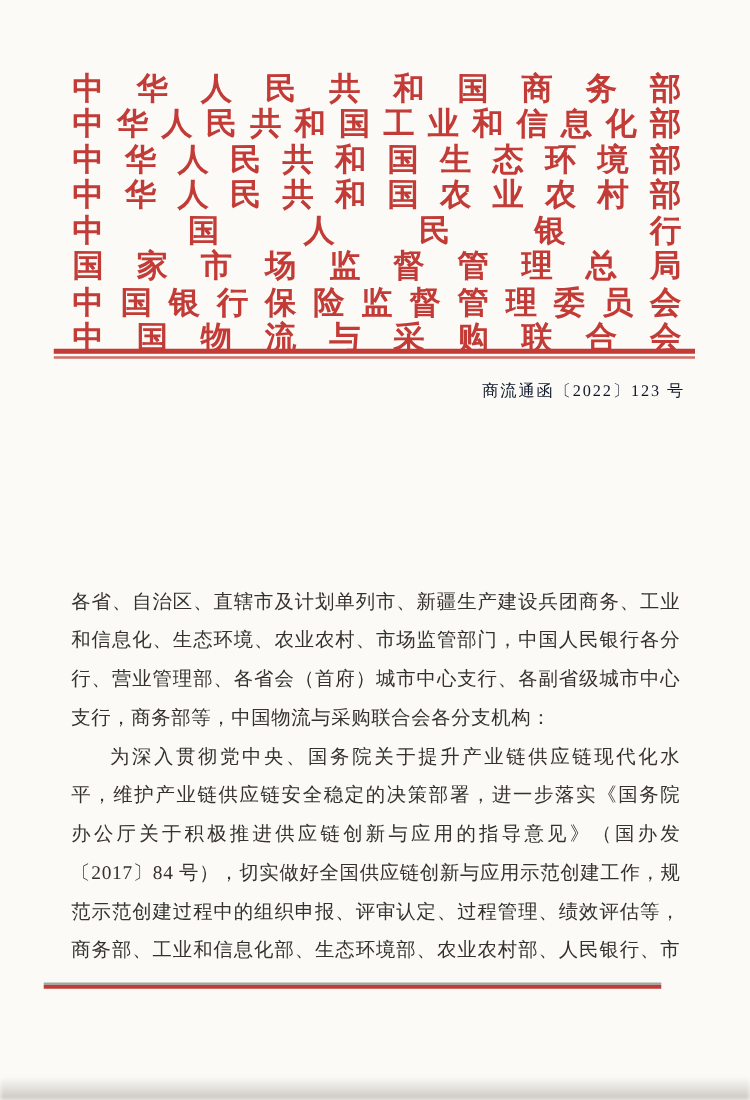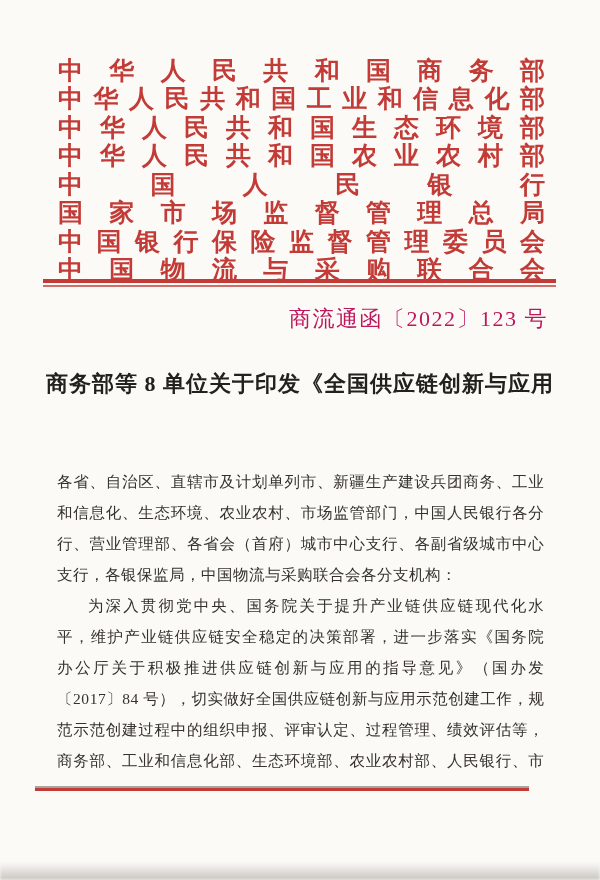--- a/index.html
+++ b/index.html
@@ -27,21 +27,21 @@
   .dist { display:flex; justify-content:space-between; align-items:center; }
 
   
   .rule-top { position:absolute; left:43px; top:279px; width:513px; }
   .rule-top .thick { height:4px; background:var(--red,#c23b36); }
   .rule-top .thin  { margin-top:2px; height:2px; background:#cf6f69; }
 
   
   .doc-number {
     position:absolute; top:304px; right:52px;
-    font-size:22px; color:#be185d; letter-spacing:1.5px;margin-left:12px;
+    font-size:13px; color:#0f172a; letter-spacing:1.5px;margin-left:12px;
   }
 
   
   .title {
     position:absolute; left:30px; right:30px; top:363px;
     text-align:center;
     font-size:22px; font-weight:bold; line-height:41px;
     color:#23211e; letter-spacing:1px;
   }
 
@@ -180,21 +180,20 @@
   </div>
 
   <div class="rule-top">
     <div class="thick"></div>
     <div class="thin"></div>
   </div>
 
   <div class="doc-number">商流通函〔2022〕123 号</div>
 
   <div class="title">
-    <div>商务部等 8 单位关于印发《全国供应链创新与应用</div>
   </div>
 
   <div class="body-text">
     <div class="bline dist">
         <span>各</span>
         <span>省</span>
         <span>、</span>
         <span>自</span>
         <span>治</span>
         <span>区</span>
@@ -280,21 +279,21 @@
         <span>、</span>
         <span>各</span>
         <span>副</span>
         <span>省</span>
         <span>级</span>
         <span>城</span>
         <span>市</span>
         <span>中</span>
         <span>心</span>
       </div>
-    <div class="bline">支行，各银保监局，中国物流与采购联合会各分支机构：</div>
+    <div class="bline">支行，商务部等，中国物流与采购联合会各分支机构：</div>
     <div class="bline dist indent">
         <span>为</span>
         <span>深</span>
         <span>入</span>
         <span>贯</span>
         <span>彻</span>
         <span>党</span>
         <span>中</span>
         <span>央</span>
         <span>、</span>

